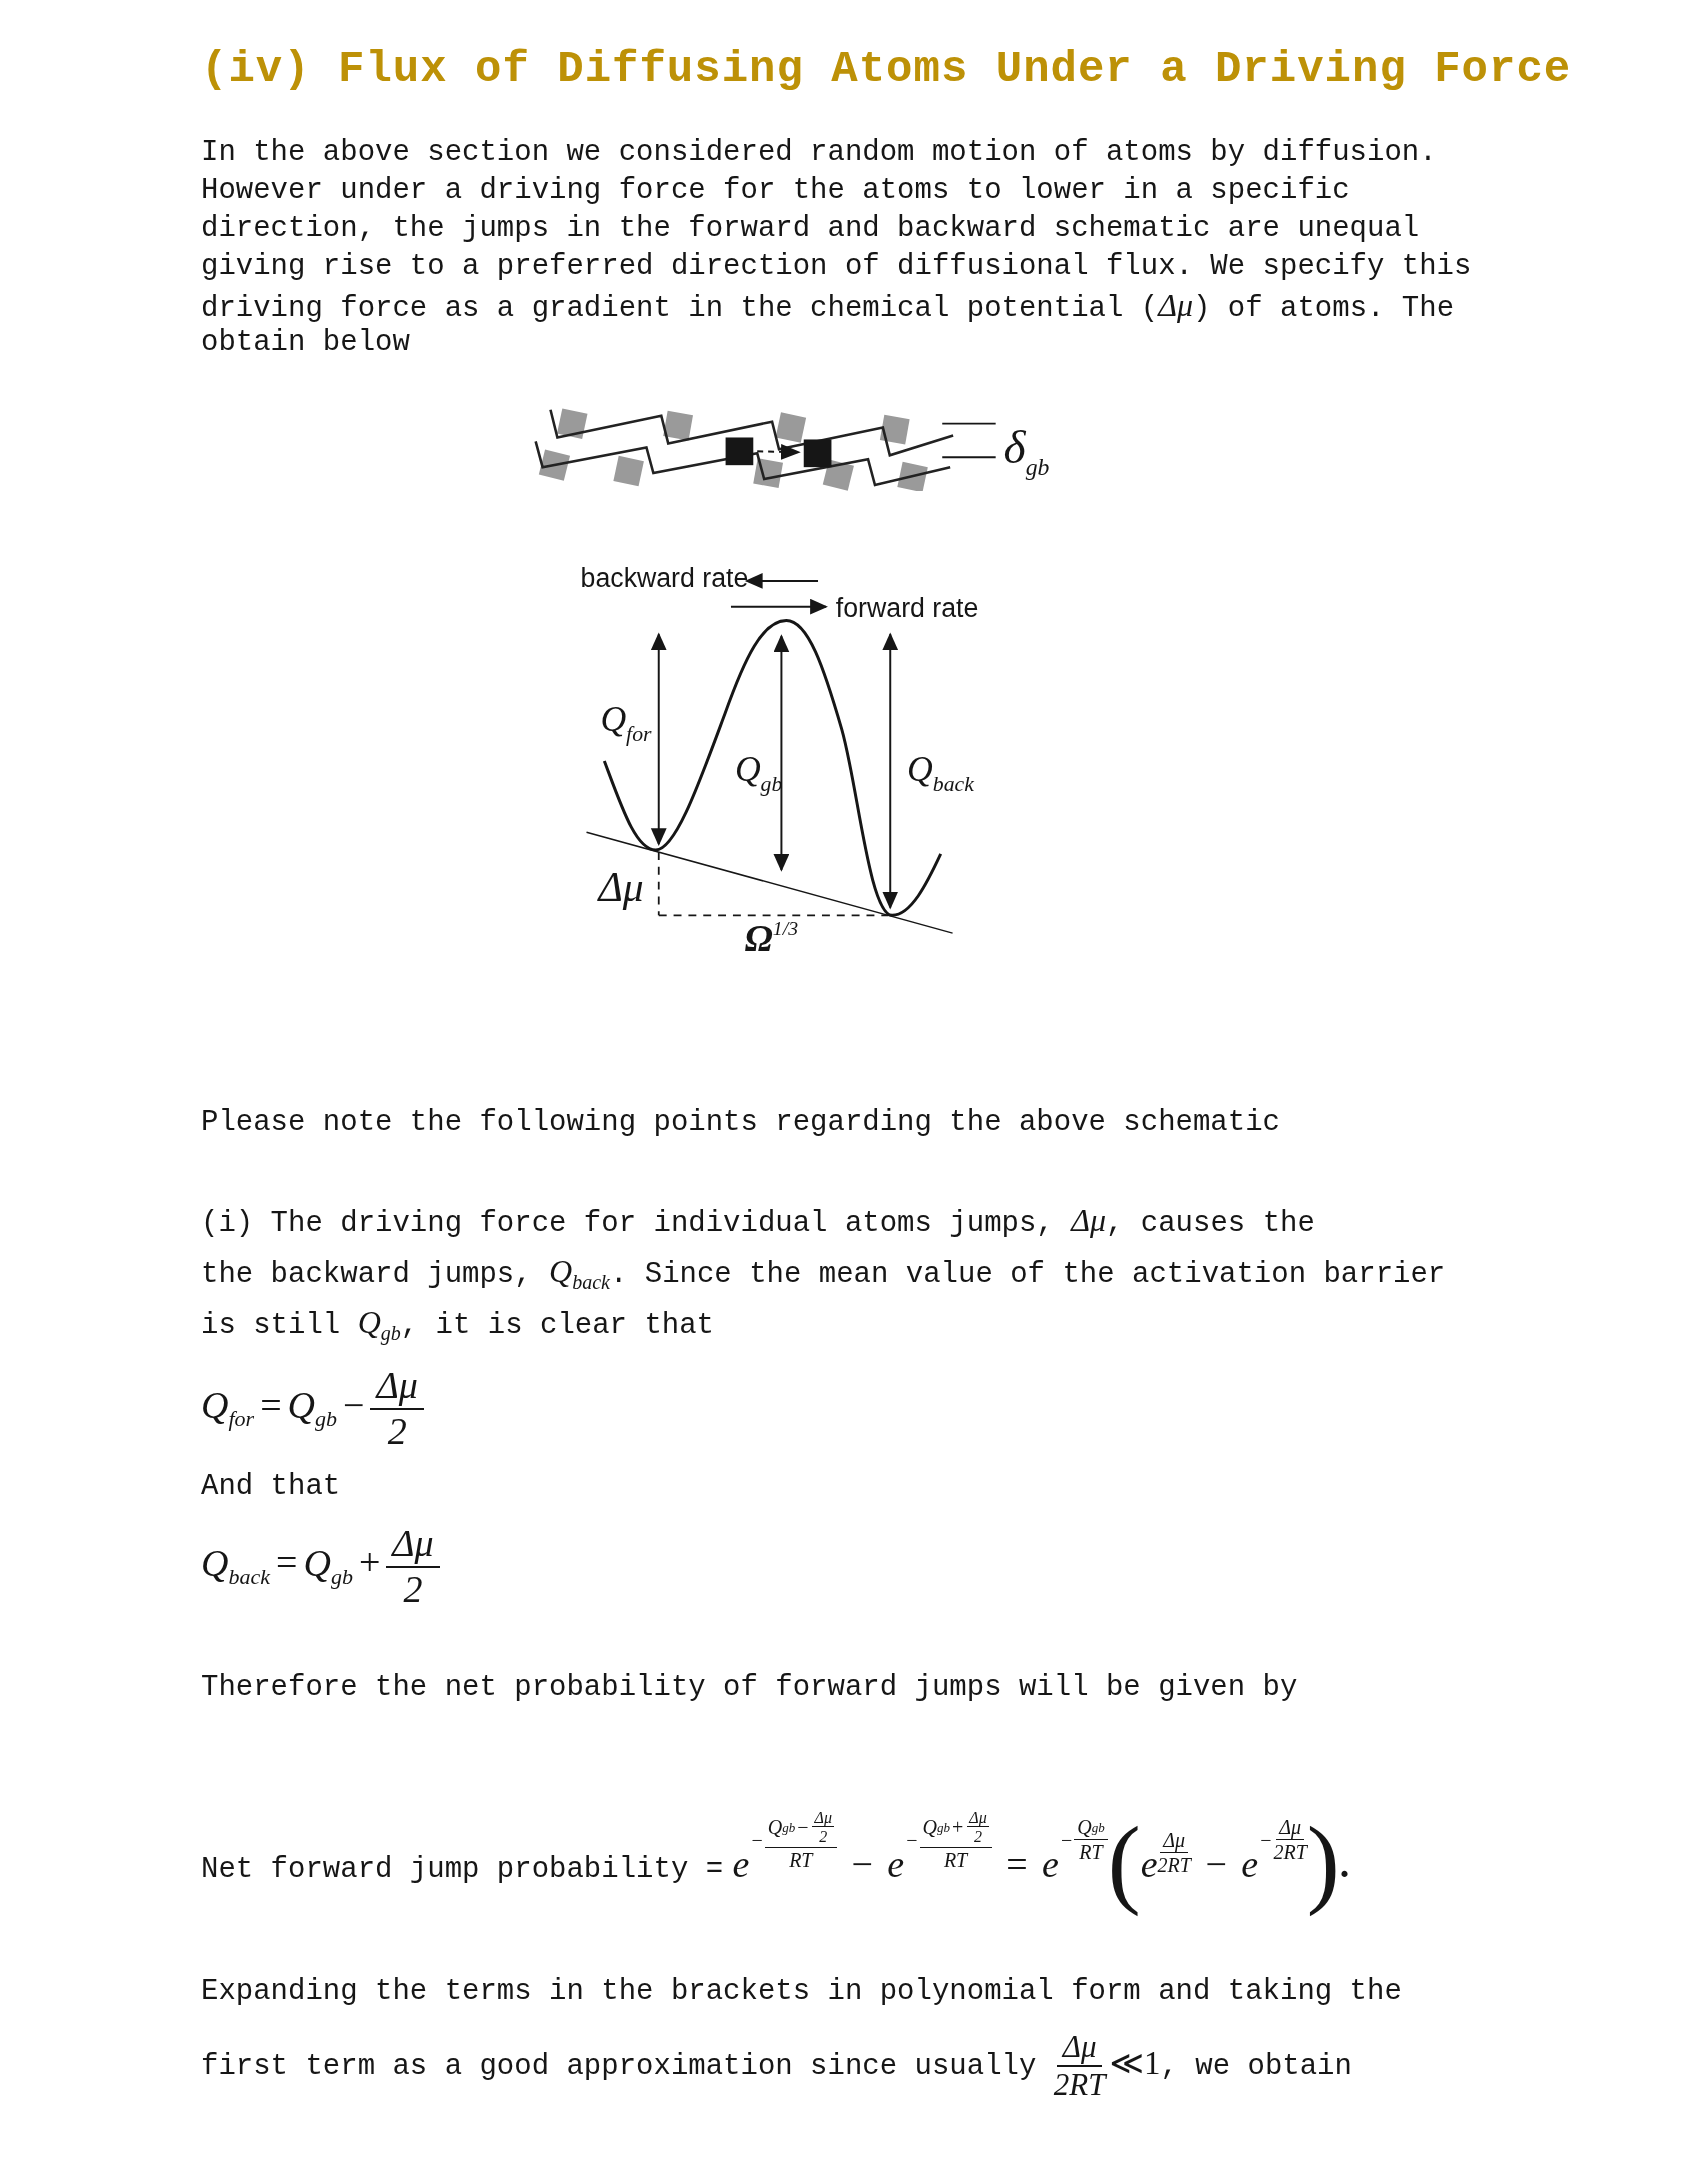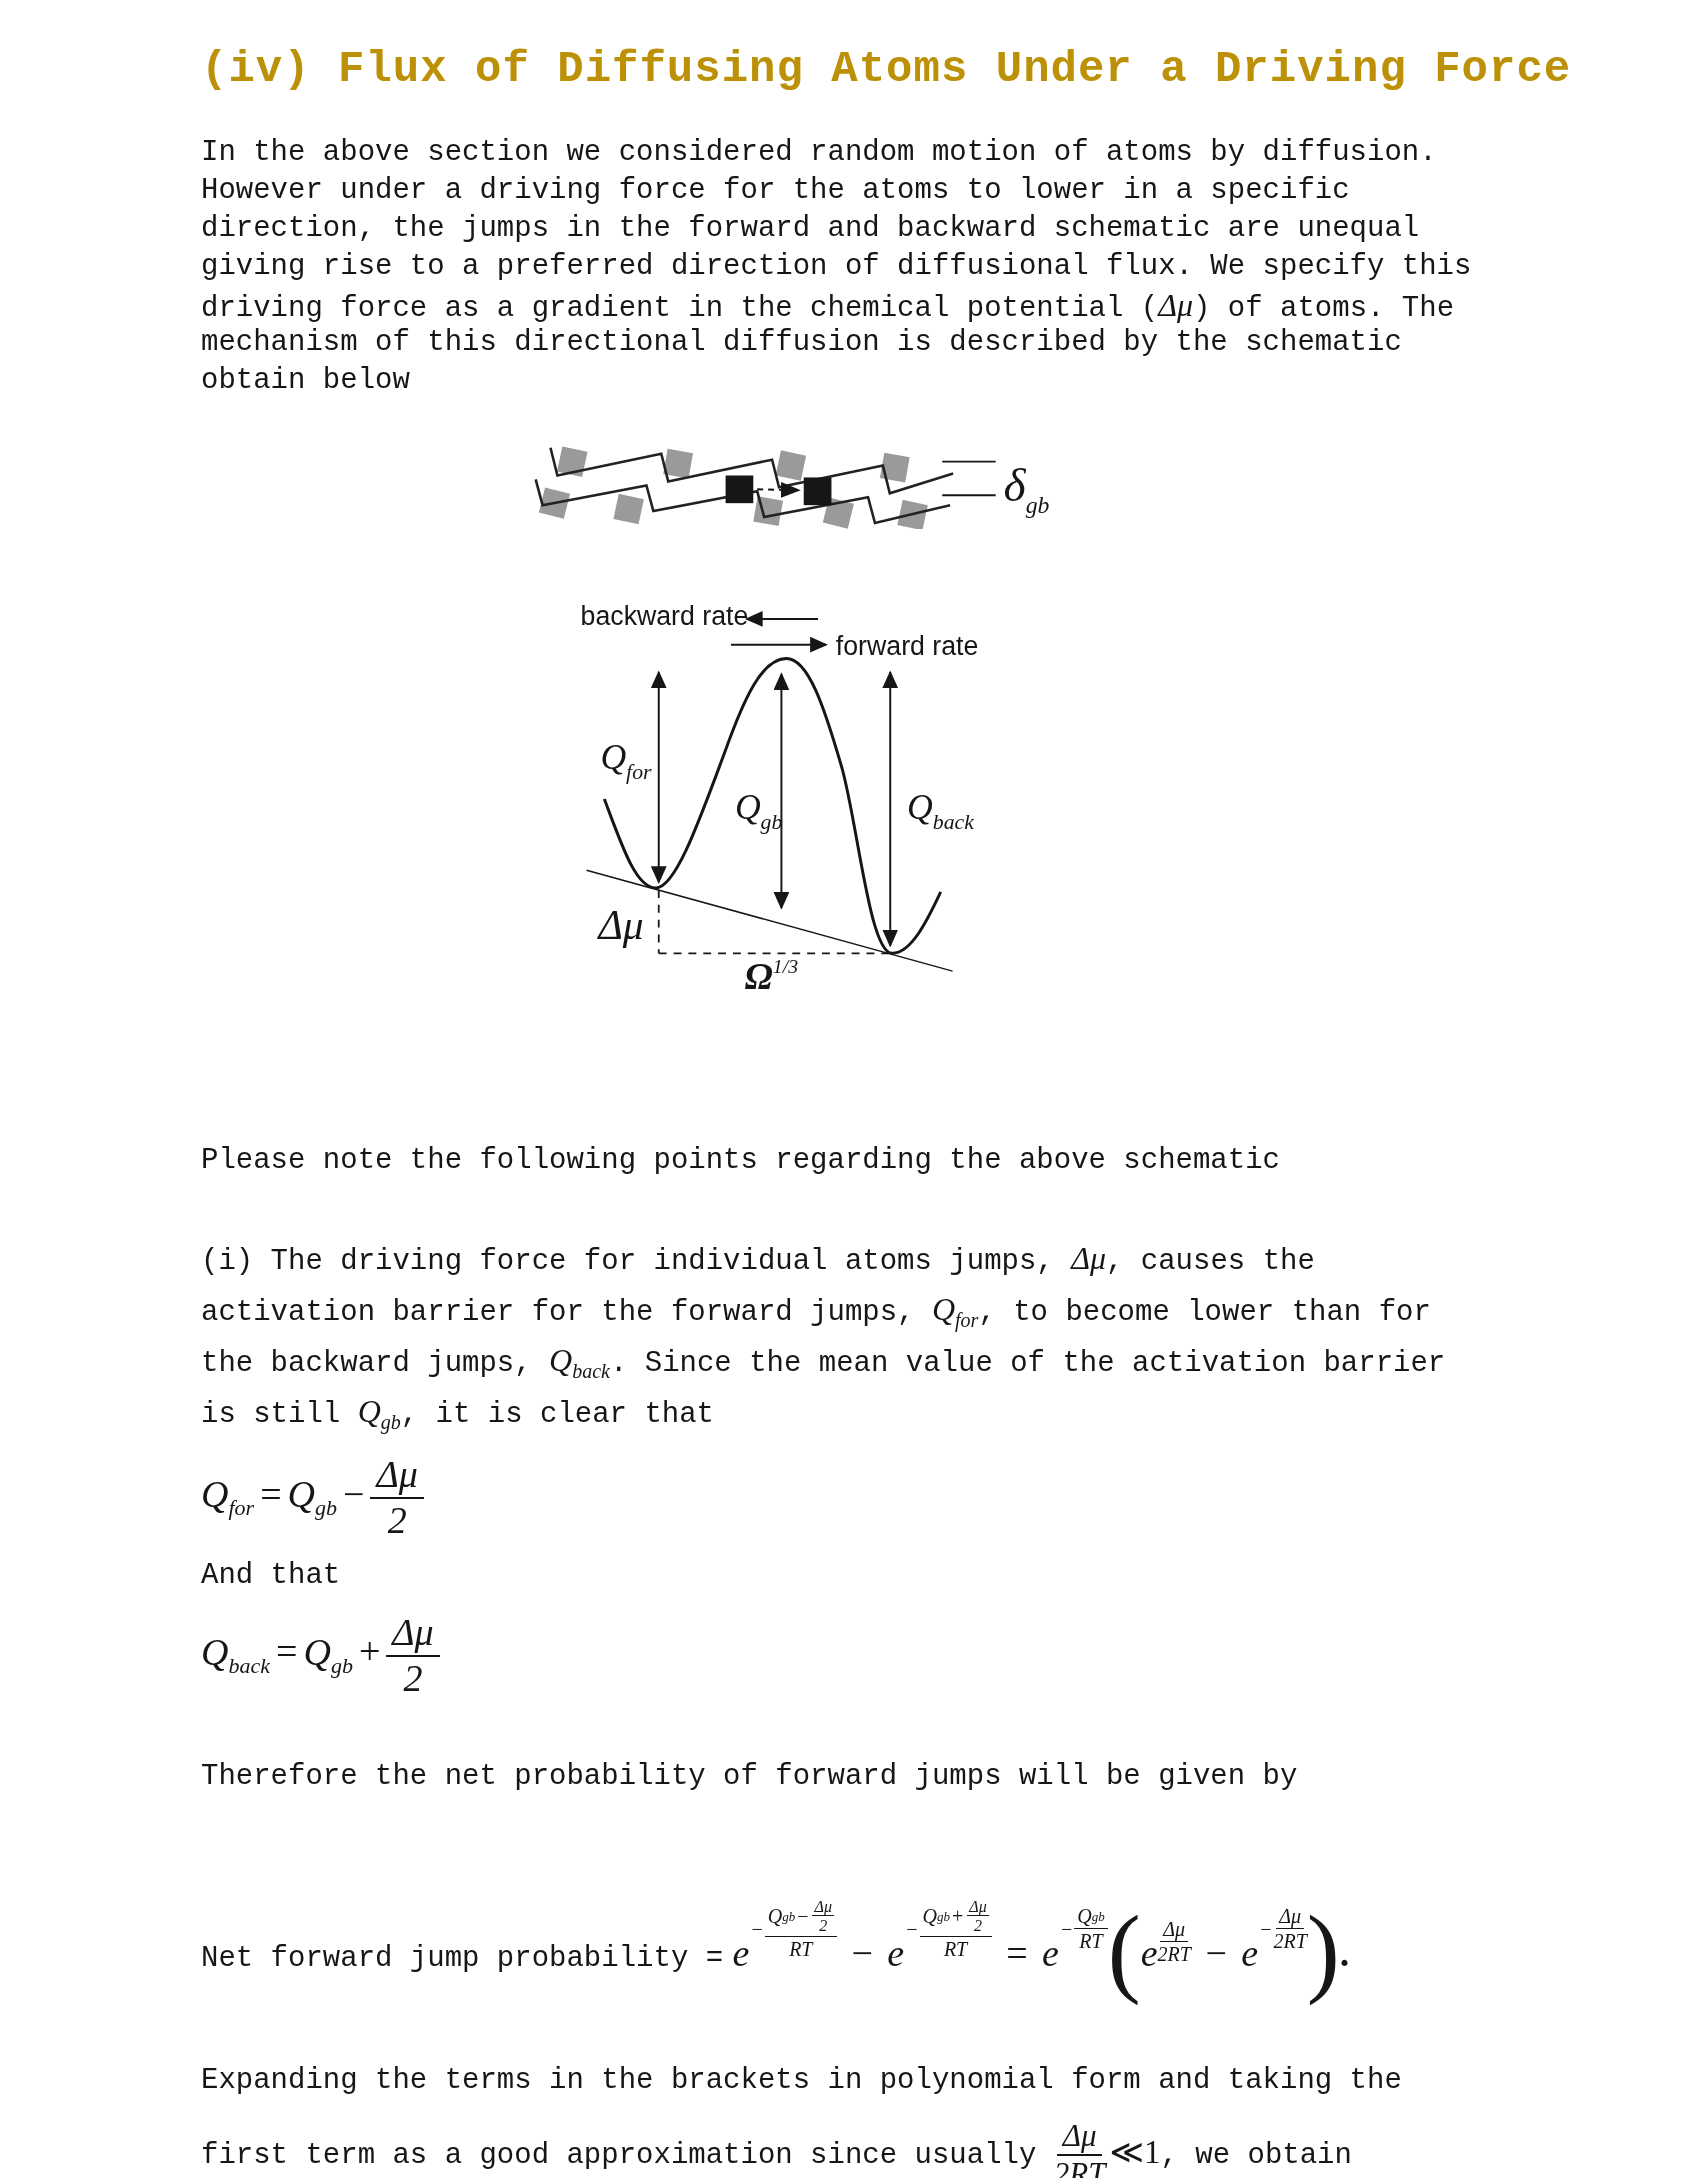--- a/index.html
+++ b/index.html
@@ -69,21 +69,20 @@
   <div class="content">
 
     <h1 class="title">(iv) Flux of Diffusing Atoms Under a Driving Force</h1>
 
     <div class="mono intro">
       <div class="ln"><span>In the above section we considered random motion of atoms by diffusion.</span></div>
       <div class="ln"><span>However under a driving force for the atoms to lower in a specific</span></div>
       <div class="ln"><span>direction, the jumps in the forward and backward schematic are unequal</span></div>
       <div class="ln"><span>giving rise to a preferred direction of diffusional flux. We specify this</span></div>
       <div class="ln"><span>driving force as a gradient in the chemical potential (</span><span class="imath">Δμ</span><span>) of atoms. The</span></div>
-      <div class="ln"><span>mechanism of this directional diffusion is described by the schematic</span></div>
       <div class="ln"><span>obtain below</span></div>
     </div>
 
     <div class="diag gb">
       <svg width="554" height="111" viewBox="0 0 560 112">
         <defs>
           <marker id="arr" markerWidth="12" markerHeight="10" refX="9" refY="4" orient="auto-start-reverse">
             <path d="M0,0 L10,4 L0,8 z" fill="#161616"></path>
           </marker>
         </defs>
@@ -147,21 +146,20 @@
         <line x1="117" y1="378" x2="349" y2="378" stroke="#161616" stroke-width="1.8" stroke-dasharray="8,7"></line>
         <text x="56" y="364" class="svgserif" font-size="42">Δμ</text>
         <text x="204" y="414" class="svgserif" font-size="38" font-weight="bold"><tspan>Ω</tspan><tspan dy="-16" font-size="20" font-weight="normal">1/3</tspan></text>
       </svg>
     </div>
 
     <div class="mono ln note">Please note the following points regarding the above schematic</div>
 
     <div class="mono pti">
       <div class="ln"><span>(i) The driving force for individual atoms jumps, </span><span class="imath">Δμ</span><span>, causes the</span></div>
-      <div class="ln"><span>activation barrier for the forward jumps, </span><span class="imath"><span>Q</span><sub>for</sub></span><span>, to become lower than for</span></div>
       <div class="ln"><span>the backward jumps, </span><span class="imath"><span>Q</span><sub>back</sub></span><span>. Since the mean value of the activation barrier</span></div>
       <div class="ln"><span>is still </span><span class="imath"><span>Q</span><sub>gb</sub></span><span>, it is clear that</span></div>
     </div>
 
     <div class="eq">
       <span>Q</span><sub>for</sub><span class="mo">=</span><span>Q</span><sub>gb</sub><span class="mo">−</span><span class="frac">
           <span class="num">Δμ</span>
           <span class="den">2</span>
         </span>
     </div>

